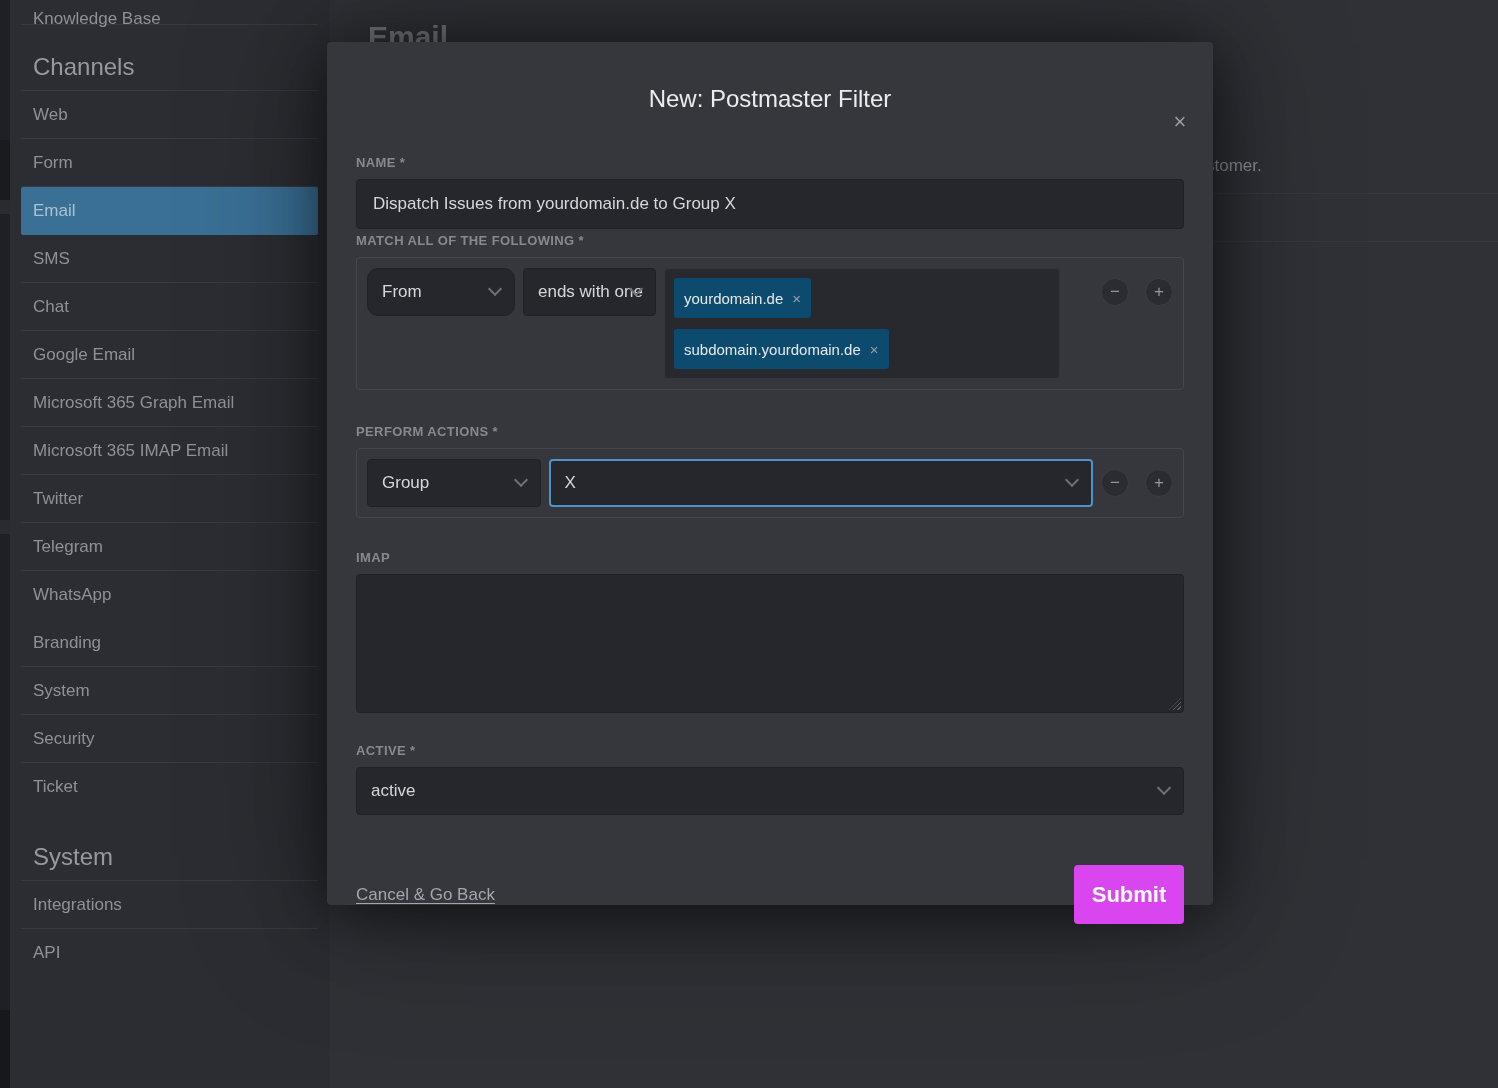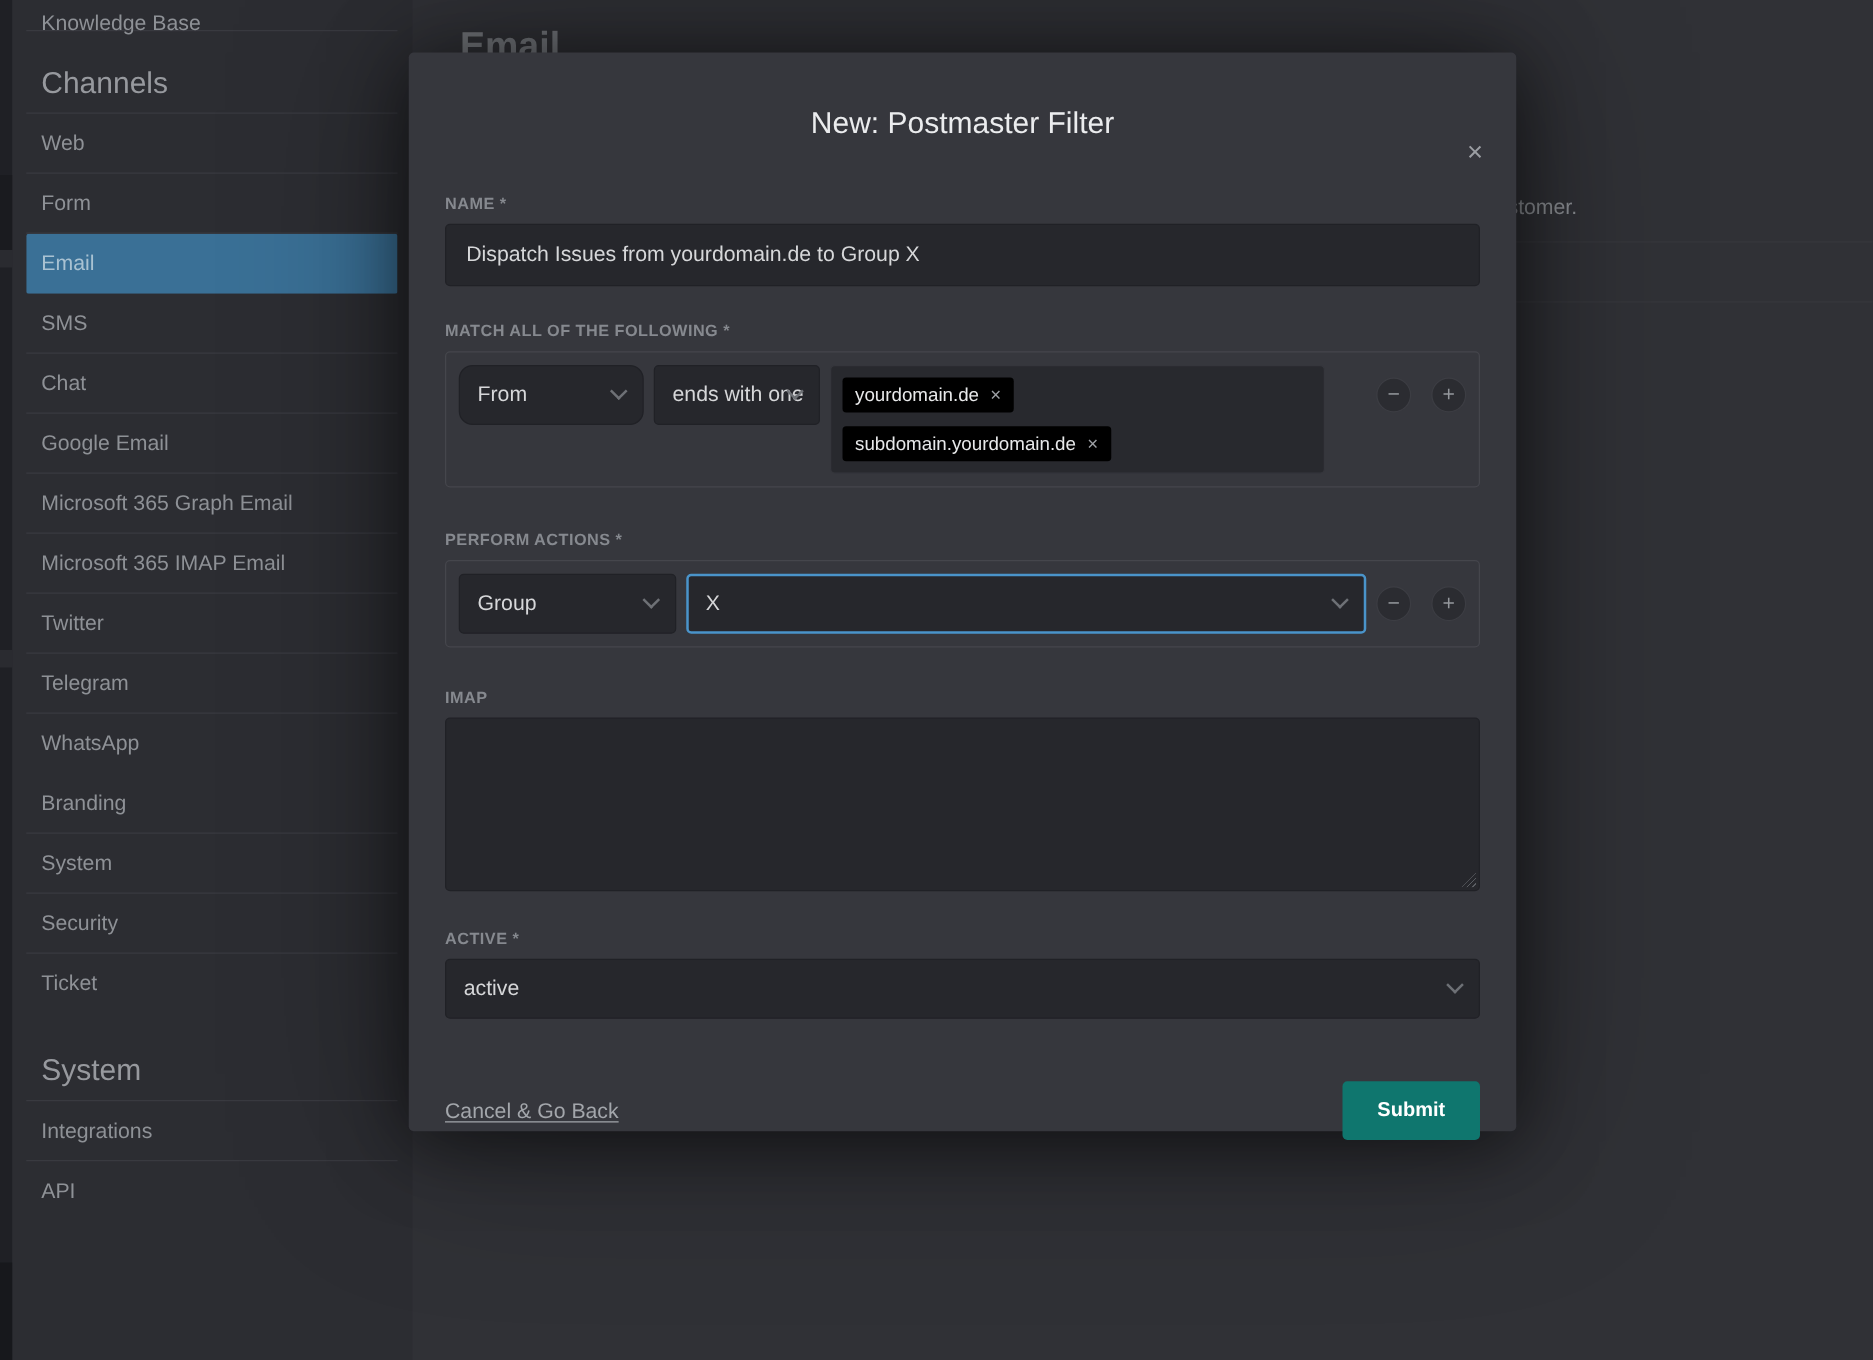--- a/index.html
+++ b/index.html
@@ -35,21 +35,21 @@
     background:#36373d; border-radius:4px; padding:0 29px 24px 29px;
     box-shadow:0 8px 60px rgba(0,0,0,0.55), 0 0 140px rgba(0,0,0,0.35); }
   .modal-close { position:absolute; top:66px; right:18px; width:30px; height:30px;
     font-size:22px; line-height:28px; text-align:center; color:#9b9ea3; cursor:pointer; }
   .modal-title { padding-top:42px; text-align:center; font-size:24px; font-weight:500;
     color:#ebecee; line-height:30px; }
 
   .field-label { display:block; font-size:13px; font-weight:700; letter-spacing:.03em;
     color:#86898f; line-height:16px; }
   .lbl-name   { margin-top:41px; }
-  .lbl-match  { margin-top:28px; }
+  .lbl-match  { margin-top:4px; }
   .lbl-actions{ margin-top:34px; }
   .lbl-note   { margin-top:32px; }
   .lbl-active { margin-top:30px; }
 
   .text-input { display:block; width:100%; height:50px; margin-top:8px;
     background:#26272c; border:1px solid #202126; border-radius:4px;
     color:#d6d7d9; font-size:17px; font-family:"Liberation Sans", sans-serif;
     padding:0 16px; outline:none; }
 
   .row-box { position:relative; margin-top:8px; border:1px solid #45464c; border-radius:4px;
@@ -63,43 +63,43 @@
     transform:rotate(-45deg); }
   .sel-attr  { width:148px;border-radius:11px; }
   .sel-op    { width:133px; }
   .sel-group { width:174px; }
   .sel-x { width:546px; background:#26272c; border:2px solid #4a94ca; line-height:44px; }
   .sel-active { width:100%; margin-top:8px; }
 
   .tagfield { width:396px; min-height:86px; background:#28292e; border:1px solid #35363c;
     border-radius:4px; padding:9px; display:flex; flex-direction:column;
     align-items:flex-start; gap:11px; cursor:text; }
-  .tag { display:inline-flex; align-items:center; height:28px; background:#000000;
+  .tag { display:inline-flex; align-items:center; height:40px; background:#0c4a6e;
     border-radius:3px; padding:0 10px; font-size:15px; color:#e8e9ea; cursor:default;justify-content:center; }
   .tag .tag-x { margin-left:9px; color:#9da0a5; font-size:15px; cursor:pointer; }
 
   .row-btns { margin-left:auto; display:flex; gap:16px; margin-top:10px; }
   .round-btn { width:28px; height:28px; border-radius:50%; background:#2b2c31;
     border:1px solid #3c3d43; color:#94979c; font-size:17px; line-height:25px;
     text-align:center; cursor:pointer; }
 
   .note-wrap { position:relative; }
   .note-area { display:block; width:100%; height:139px; margin-top:8px;
     background:#26272c; border:1px solid #202126; border-radius:4px; resize:none;
     color:#d6d7d9; font-size:17px; font-family:"Liberation Sans", sans-serif;
     padding:10px 14px; outline:none; }
   .resize-handle { position:absolute; right:3px; bottom:3px; width:12px; height:12px;
     background:repeating-linear-gradient(135deg, transparent 0 2px, #5a5d62 2px 3px);
     clip-path:polygon(100% 0, 100% 100%, 0 100%); }
 
   .modal-footer { margin-top:50px; display:flex; align-items:center; justify-content:space-between; }
   .cancel-link { font-size:17px; color:#a3a6ab; text-decoration:underline;
     text-underline-offset:3px; cursor:pointer; }
-  .submit-btn { width:110px; height:47px; background:#0f766e; border:none; border-radius:4px;
-    color:#ffffff; font-size:16px; font-weight:600; font-family:"Liberation Sans", sans-serif;
+  .submit-btn { width:110px; height:59px; background:#d946ef; border:none; border-radius:4px;
+    color:#ffffff; font-size:22px; font-weight:600; font-family:"Liberation Sans", sans-serif;
     cursor:pointer; }
 </style>
 </head>
 <body>
 
 <div class="bg-content">
   <div class="bg-title">Email</div>
   <div class="bg-clipped">stomer.</div>
   <div class="bg-line" style="top:193px"></div>
   <div class="bg-line" style="top:241px"></div>

